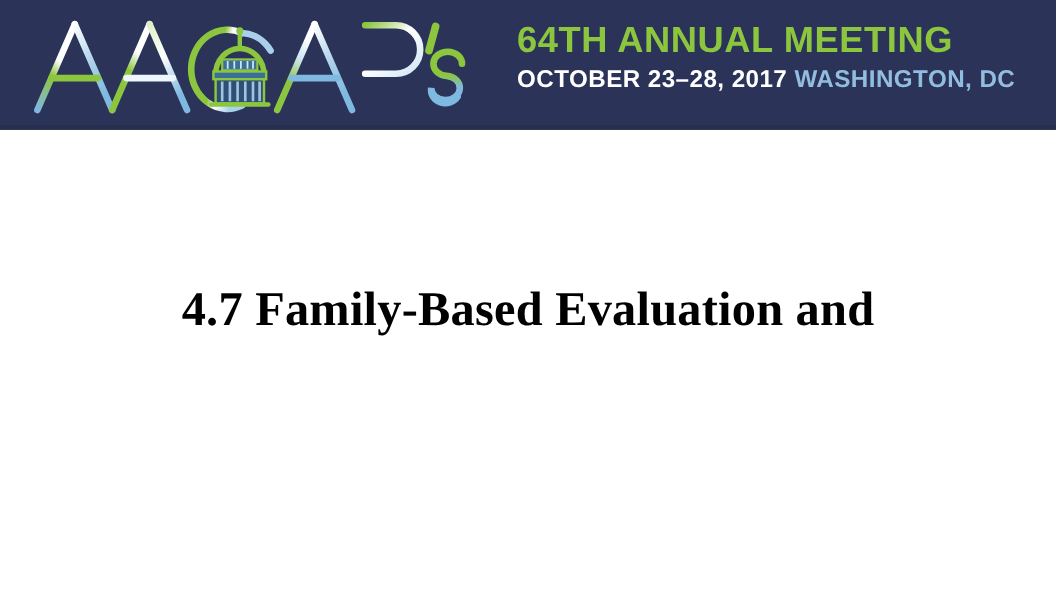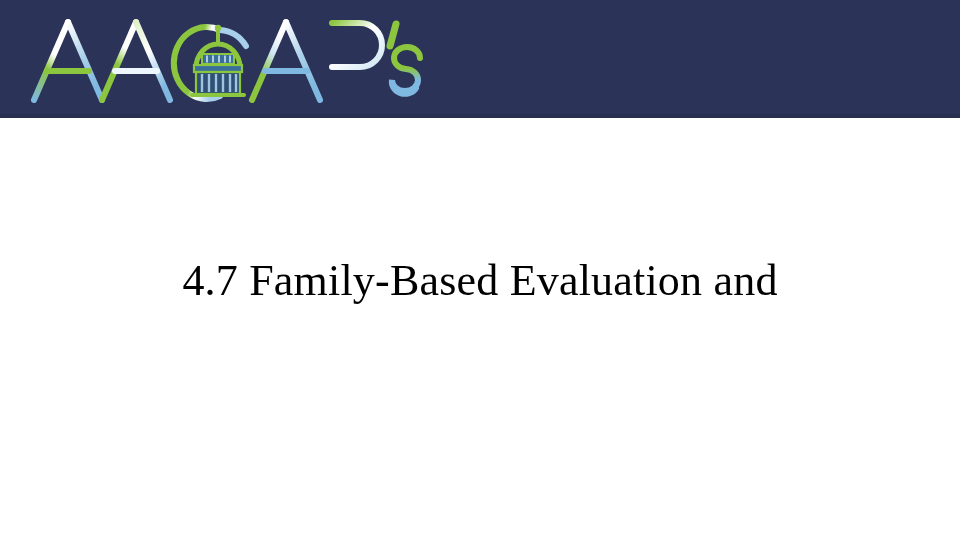--- a/index.html
+++ b/index.html
@@ -75,21 +75,21 @@
   
   .slide-title {
     position: absolute;
     left: 60px;
     top: 252px;
     width: 840px;
     text-align: center;
     color: #000000;
     font-family: "Liberation Serif", serif;
     font-size: 44px;
-    font-weight: normal;
+    font-weight: bold;
     line-height: 1.33;
     letter-spacing: 0.2px;
   }
   .title-line { display: block; white-space: nowrap; }
 </style>
 </head>
 <body>
 
 <div class="banner">
 
@@ -214,19 +214,26 @@
       <g>
         <path d="M372 14 L366 36" fill="none" stroke="#8cc63f" stroke-width="7" stroke-linecap="round"></path>
       </g>
 
       <g>
         <path d="M396 48 A13 11 0 1 0 382 59 A13 11 0 1 1 368 70 A13 12 0 0 0 392 78" fill="none" stroke="url(#gS)" stroke-width="6" stroke-linecap="round"></path>
       </g>
     </svg>
   </div>
 
+  <div class="meeting-block">
+    <div class="meeting-line1">64TH ANNUAL MEETING</div>
+    <div class="meeting-line2">
+      <span class="dates">OCTOBER 23–28, 2017</span>
+      <span class="city">WASHINGTON, DC</span>
+    </div>
+  </div>
 
   <div class="banner-underline"></div>
 </div>
 
 <div class="slide-title">
   <span class="title-line">4.7 Family-Based Evaluation and</span>
 </div>
 
 </body></html>

